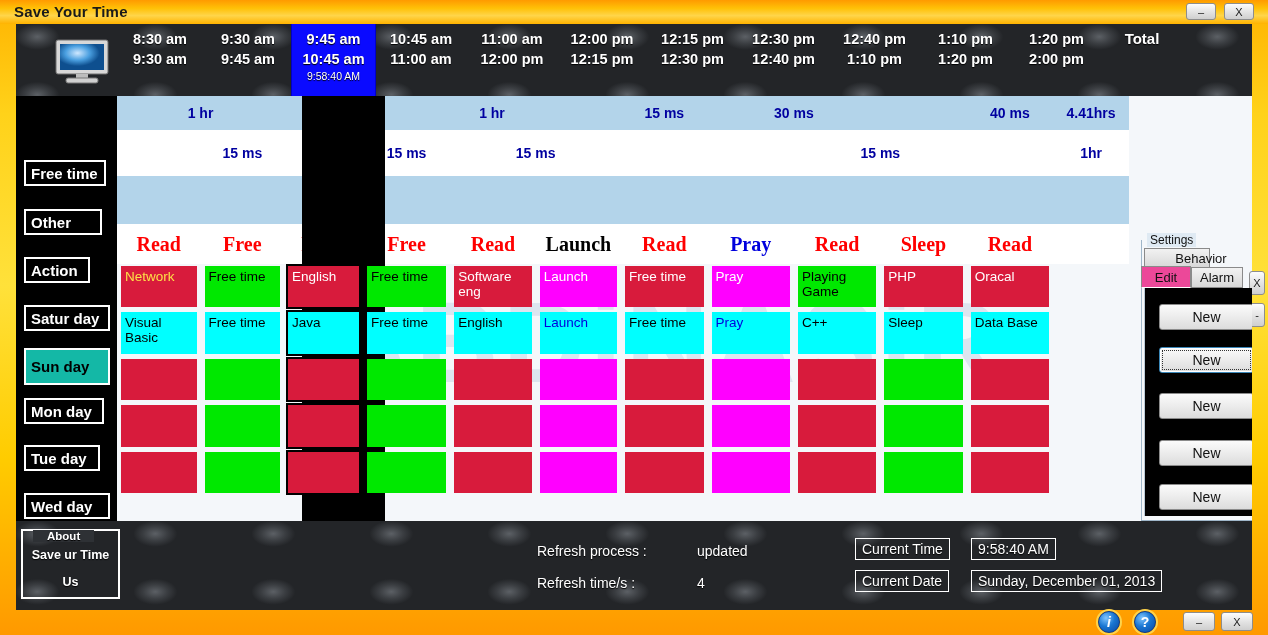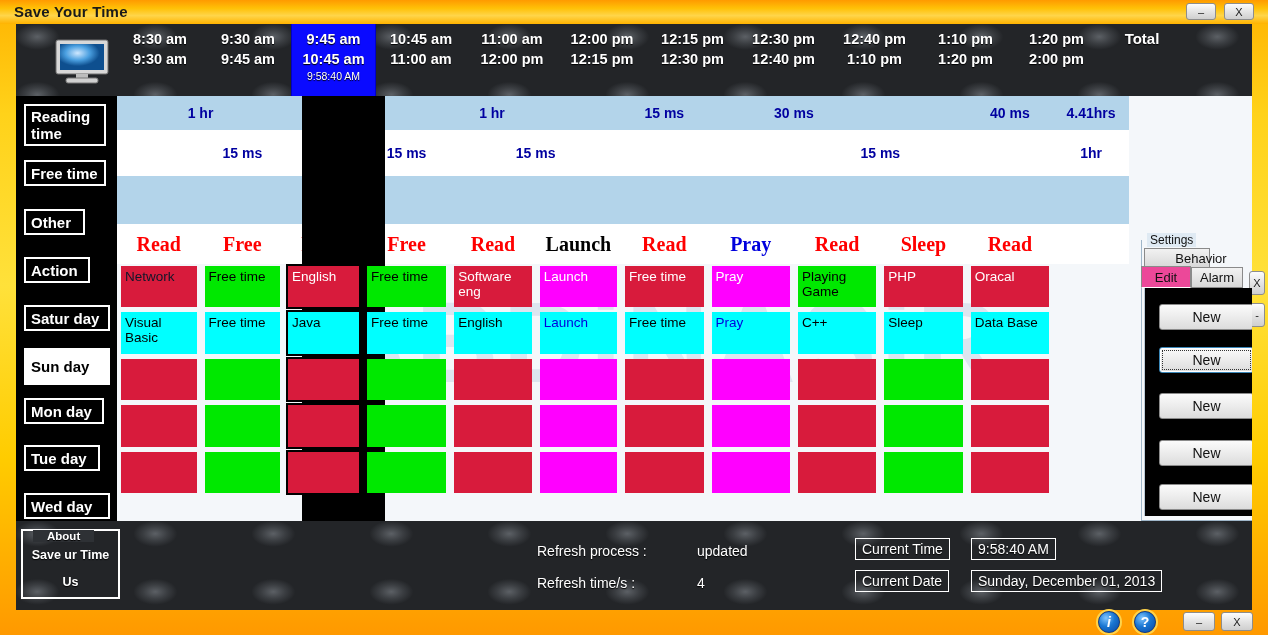--- a/index.html
+++ b/index.html
@@ -87,21 +87,21 @@
     position: absolute; left: 0; top: 0; width: 101px; height: 425px;
     background: #000;
   }
   .side-btn {
     position: absolute; left: 8px;
     border: 2px solid #ffffff; background: #000; color: #fff;
     font-size: 15px; font-weight: bold; font-family: "Liberation Sans", sans-serif;
     display: flex; align-items: center; padding-left: 5px;
     line-height: 17px;
   }
-  .side-btn.sel { background: #ffffff; color: #000; border-color: #ffffff; }
+  .side-btn.sel { background: #14b8a6; color: #000; border-color: #ffffff; }
 
   
   #grid {
     position: absolute; left: 101px; top: 0; width: 1135px; height: 425px;
   }
   .srow { position: absolute; left: 0; width: 1012px; display: flex; }
   .srow .cell {
     position: relative; display: flex; align-items: center; justify-content: center;
     font-size: 14px; font-weight: bold; color: #0000a0; white-space: nowrap;
   }
@@ -301,27 +301,24 @@
           <div class="l1">Total</div>
         </div>
       </div>
   </div>
 
   <div id="board">
 
     <div id="watermark">ABDiNASiR</div>
 
     <div id="sidebar" class="stone">
-        <div class="side-btn" style="top: 8px; height: 42px; width: 82px;">
-          <span>Reading time</span>
-        </div>
         <div class="side-btn" style="top: 64px; height: 26px; width: 82px;">
           <span>Free time</span>
         </div>
-        <div class="side-btn" style="top: 113px; height: 26px; width: 61px;">
+        <div class="side-btn" style="top: 113px; height: 26px; width: 78px;">
           <span>Other</span>
         </div>
         <div class="side-btn" style="top: 161px; height: 26px; width: 66px;">
           <span>Action</span>
         </div>
         <div class="side-btn" style="top: 209px; height: 26px; width: 86px;">
           <span>Satur day</span>
         </div>
         <div class="side-btn sel" style="top: 252px; height: 37px; width: 86px;">
           <span>Sun day</span>
@@ -436,21 +433,21 @@
           <div class="cell" style="width: 91px; color: rgb(255, 0, 0);">
             <span>Read</span>
           </div>
           <div class="cell" style="width: 80px; color: rgb(255, 0, 0);">
             <span></span>
           </div>
         </div>
       <div id="cells">
           <div class="crow" style="height: 46px;">
             <div class="ccell" style="width: 88px; height: 46px;">
-              <div class="cbox" style="background: rgb(216, 27, 60); color: #0f172a;"><span>Network</span></div>
+              <div class="cbox" style="background: rgb(216, 27, 60); color: #fde047;"><span>Network</span></div>
             </div>
             <div class="ccell" style="width: 88px; height: 46px;">
               <div class="cbox" style="background: rgb(0, 232, 0); color: rgb(0, 0, 0);"><span>Free time</span></div>
             </div>
             <div class="ccell" style="width: 83px; height: 46px;">
               <div class="cbox sel" style="background: rgb(216, 27, 60); color: rgb(255, 255, 255);"><span>English</span></div>
             </div>
             <div class="ccell" style="width: 92px; height: 46px;">
               <div class="cbox" style="background: rgb(0, 232, 0); color: rgb(0, 0, 0);"><span>Free time</span></div>
             </div>

